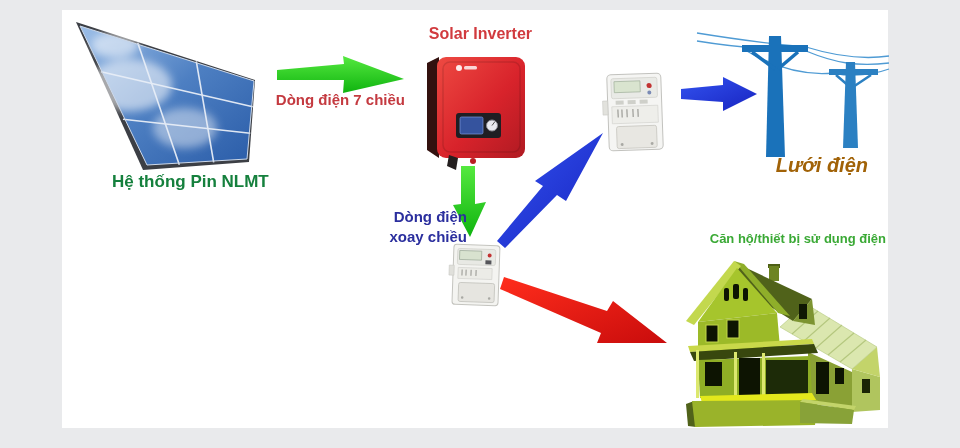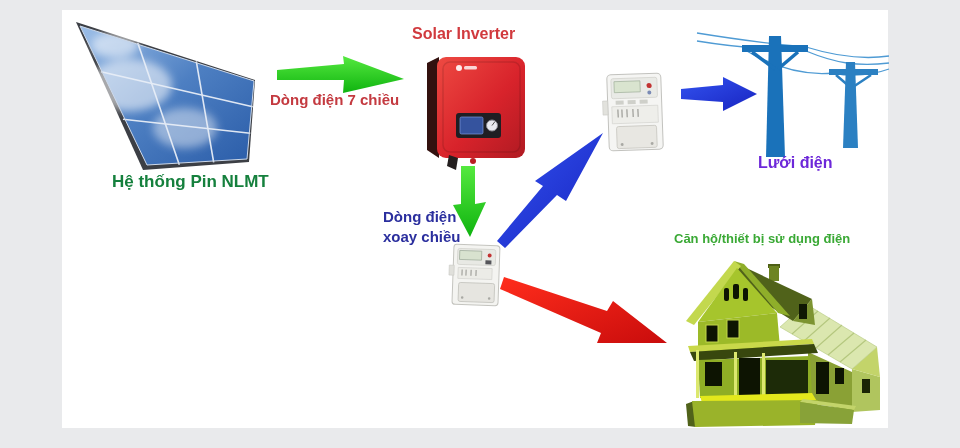--- a/index.html
+++ b/index.html
@@ -7,29 +7,29 @@
     width:960px;height:448px;position:relative;overflow:hidden;
     background:#e9eaec;
     font-family:"Liberation Sans", sans-serif;
   }
   .canvas{
     position:absolute;left:62px;top:10px;width:826px;height:418px;
     background:#ffffff;
   }
   svg.art{position:absolute;left:0;top:0;width:960px;height:448px;}
   .lbl{
-    position:absolute;text-align:left;font-weight:bold;
+    position:absolute;text-align:right;font-weight:bold;
     line-height:1.35;white-space:nowrap;
   }
   .lbl.wrap{white-space:normal;}
   .lbl-panel   {left:112px;top:171px;width:150px;font-size:17px;color:#15803d;}
   .lbl-dc      {left:270px;top:90px; width:135px;font-size:15px;color:#c43a40;}
   .lbl-inverter{left:412px;top:23px; width:120px;font-size:16px;color:#d13a3e;}
   .lbl-ac      {left:383px;top:187px;width:84px; font-size:15px;color:#2b2f9e;margin-top:20px;}
-  .lbl-grid    {left:758px;top:152px;width:110px;font-size:16px;color:#6d28d9;}
+  .lbl-grid    {left:758px;top:152px;width:110px;font-size:20px;color:#a16207;font-style:italic;}
   .lbl-house   {left:674px;top:230px;width:212px;font-size:13px;color:#3aa935;}
 </style>
 </head>
 <body>
 
 <div class="canvas"></div>
 
 <svg class="art" viewBox="0 0 960 448">
   <defs>
     <linearGradient id="panelGrad" x1="0" y1="0" x2="1" y2="1">

